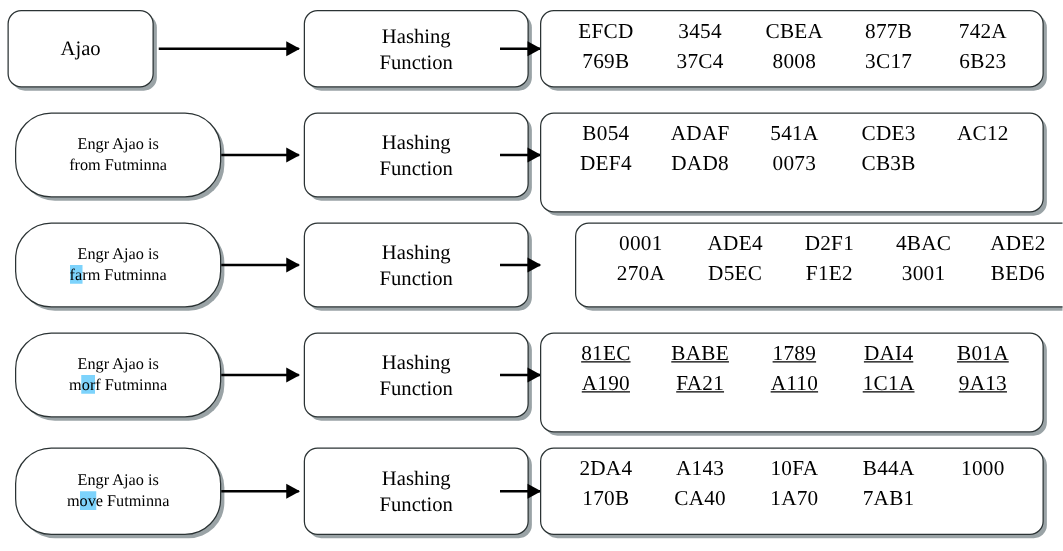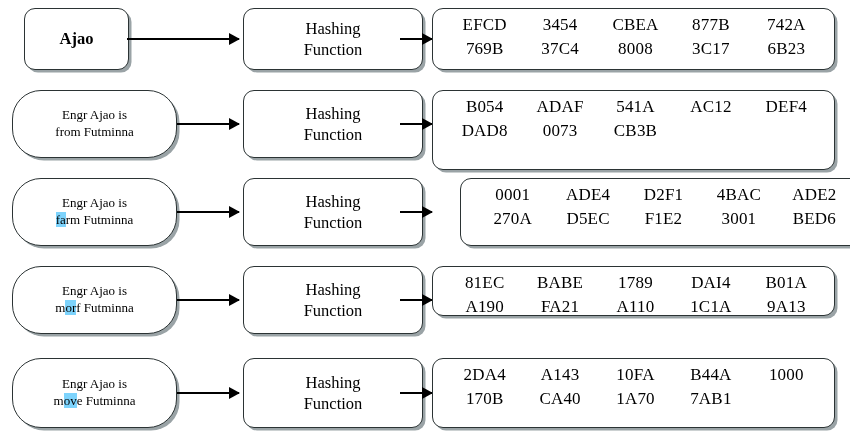--- a/index.html
+++ b/index.html
@@ -107,21 +107,21 @@
 
   .hl {
     background: #7dd3fc;
   }
 </style>
 </head>
 <body>
 
 <div id="diagram">
     <div class="row" style="top: 8px; height: 62px;">
-      <div class="box input-box narrow" style="top: 0px; height: 62px; left: 24px; width: 105px; font-weight: bold;">
+      <div class="box input-box narrow" style="top: 0px; height: 62px; left: 6px; width: 117px;">
         <div class="input-text">Ajao</div>
       </div>
       <div class="arrow" style="left: 127px; width: 112px; top: 30px;"></div>
       <div class="box hash-box" style="top: 0px; height: 62px;">
         <div class="hash-label">Hashing<br>Function</div>
       </div>
       <div class="arrow" style="left: 400px; width: 32px; top: 30px;"></div>
       <div class="box digest-box" style="top: 0px; height: 62px;">
         <div class="digest-grid">
           <div class="digest-cell">EFCD</div>
@@ -144,20 +144,21 @@
       <div class="arrow" style="left: 177px; width: 62px; top: 33px;"></div>
       <div class="box hash-box" style="top: 0px; height: 68px;">
         <div class="hash-label">Hashing<br>Function</div>
       </div>
       <div class="arrow" style="left: 400px; width: 32px; top: 33px;"></div>
       <div class="box digest-box" style="top: 0px; height: 80px;">
         <div class="digest-grid">
           <div class="digest-cell">B054</div>
           <div class="digest-cell">ADAF</div>
           <div class="digest-cell">541A</div>
+          <div class="digest-cell">CDE3</div>
           <div class="digest-cell">AC12</div>
           <div class="digest-cell">DEF4</div>
           <div class="digest-cell">DAD8</div>
           <div class="digest-cell">0073</div>
           <div class="digest-cell">CB3B</div>
         </div>
       </div>
     </div>
     <div class="row" style="top: 178px; height: 68px;">
       <div class="box input-box wide" style="top: 0px; height: 68px; left: 12px; width: 165px;">
@@ -185,21 +186,21 @@
     </div>
     <div class="row" style="top: 266px; height: 68px;">
       <div class="box input-box wide" style="top: 0px; height: 68px; left: 12px; width: 165px;">
         <div class="input-text small">Engr Ajao is<br>m<span class="hl">or</span>f Futminna</div>
       </div>
       <div class="arrow" style="left: 177px; width: 62px; top: 33px;"></div>
       <div class="box hash-box" style="top: 0px; height: 68px;">
         <div class="hash-label">Hashing<br>Function</div>
       </div>
       <div class="arrow" style="left: 400px; width: 32px; top: 33px;"></div>
-      <div class="box digest-box" style="top: 0px; height: 50px;">
+      <div class="box digest-box" style="top: 0px; height: 80px; text-decoration: underline;">
         <div class="digest-grid">
           <div class="digest-cell">81EC</div>
           <div class="digest-cell">BABE</div>
           <div class="digest-cell">1789</div>
           <div class="digest-cell">DAI4</div>
           <div class="digest-cell">B01A</div>
           <div class="digest-cell">A190</div>
           <div class="digest-cell">FA21</div>
           <div class="digest-cell">A110</div>
           <div class="digest-cell">1C1A</div>

